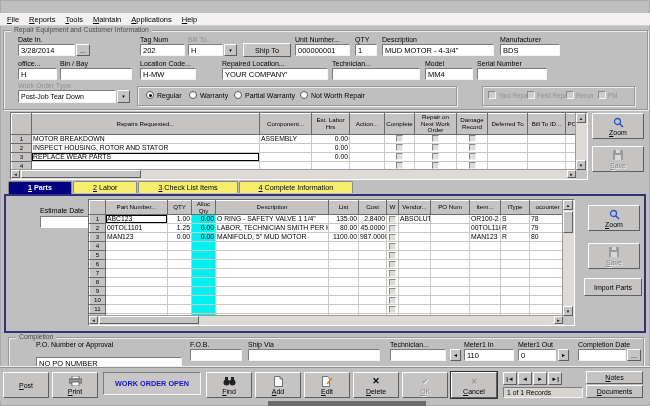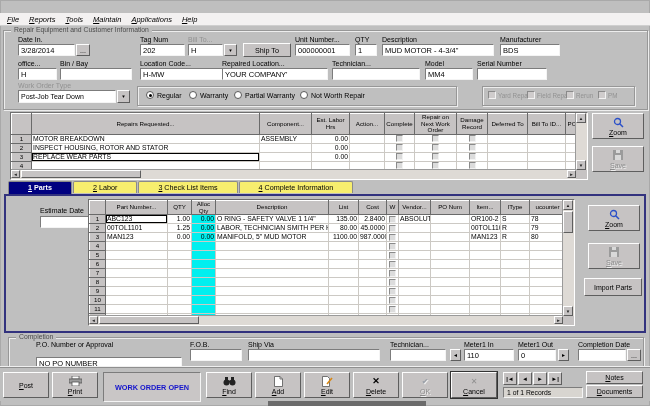--- a/index.html
+++ b/index.html
@@ -8,21 +8,21 @@
        box-shadow:inset 0 0 0 1px #a9a9a9;}
   
   .titlebar{position:absolute;left:0;top:0;width:650px;height:13px;background:#e9e7ea;border-bottom:1px solid #c2c2c2;display:flex;align-items:center;}
   .appico{width:9px;height:9px;background:#9036a8;border:1px solid #6a2380;margin:0 3px;box-sizing:border-box;}
   .title{position:absolute;left:0;right:0;text-align:center;font-size:8.5px;color:#1a1a1a;}
   .winbtns{position:absolute;right:1px;top:1px;display:flex;align-items:center;gap:2px;}
   .wb{width:16px;height:11px;display:flex;align-items:center;justify-content:center;font-size:7px;color:#333;}
   .wb .rbox{width:6px;height:5px;border:1px solid #555;background:#e9e7ea;box-shadow:2px -2px 0 -1px #555;}
   .wb.close{width:24px;background:#d8484b;color:#fff;font-size:6.5px;border-radius:1px;}
   .menubar{position:absolute;left:0;top:13px;width:650px;height:13px;background:#f3f1f1;border-bottom:1px solid #cfcfcf;padding-left:2px;box-sizing:border-box;}
-  .mi{display:inline-block;padding:2px 5px;font-size:7.5px;font-style:italic;}
+  .mi{display:inline-block;padding:2px 5px;font-size:7.5px;}
   .mi::first-letter{text-decoration:underline;}
   
   .lbl{position:absolute;font-size:7px;white-space:nowrap;color:#000;}
   .glbl{color:#929292;}
   .tb{position:absolute;height:12px;box-sizing:border-box;background:#fff;
       border:1px solid;border-color:#7c7c7c #f4f4f4 #f4f4f4 #7c7c7c;
       font:7.5px "Liberation Sans",sans-serif;padding:4px 2px;color:#000;outline:none;}
   .tb.num{text-align:left;}
   .btn{position:absolute;box-sizing:border-box;background:#c6c3c3;
        border:1px solid;border-color:#fdfdfd #5e5e5e #5e5e5e #fdfdfd;
@@ -96,21 +96,21 @@
   <div class="lbl" style="left:382px;top:36px;">Description</div>
   <input class="tb" style="left: 382px; top: 44px; width: 112px;" readonly="" value="MUD MOTOR - 4-3/4&quot;">
   <div class="lbl" style="left:500px;top:36px;">Manufacturer</div>
   <input class="tb" style="left: 500px; top: 44px; width: 60px;" readonly="" value="BDS">
 
   <div class="lbl" style="left:18px;top:60px;">office...</div>
   <input class="tb" style="left: 18px; top: 68px; width: 39px;" readonly="" value="H">
   <div class="lbl" style="left:60px;top:60px;">Bin / Bay</div>
   <input class="tb" style="left: 60px; top: 68px; width: 72px;" readonly="">
   <div class="lbl" style="left:140px;top:60px;">Location Code...</div>
-  <input class="tb" style="left: 140px; top: 68px; width: 94px;" readonly="" value="H-MW">
+  <input class="tb" style="left: 140px; top: 68px; width: 56px;" readonly="" value="H-MW">
   <div class="lbl" style="left:222px;top:60px;">Repaired Location...</div>
   <input class="tb" style="left: 222px; top: 68px; width: 106px;" readonly="" value="YOUR COMPANY'">
   <div class="lbl" style="left:332px;top:60px;">Technician...</div>
   <input class="tb" style="left: 332px; top: 68px; width: 88px;" readonly="">
   <div class="lbl" style="left:425px;top:60px;">Model</div>
   <input class="tb" style="left: 425px; top: 68px; width: 48px;" readonly="" value="MM4">
   <div class="lbl" style="left:477px;top:60px;">Serial Number</div>
   <input class="tb" style="left: 477px; top: 68px; width: 70px;" readonly="">
 
   <div class="lbl glbl" style="left:18px;top:82px;">Work Order Type</div>
@@ -619,21 +619,21 @@
   <div class="btn tbtn" style="left:52px;top:372px;width:46px;height:26px;">
     <span class="ic">
         <svg width="13" height="10">
           <rect x="3" y="0" width="7" height="3" fill="#fff" stroke="#555" stroke-width="0.8"></rect>
           <rect x="0" y="3" width="13" height="4" fill="#9b9b9b" stroke="#555" stroke-width="0.8"></rect>
           <rect x="3" y="6" width="7" height="4" fill="#fff" stroke="#555" stroke-width="0.8"></rect>
         </svg>
       </span>
     <span class="bl">Print</span>
   </div>
-  <div class="sunkbox status" style="left:103px;top:372px;width:98px;height:30px;">WORK ORDER OPEN</div>
+  <div class="sunkbox status" style="left:103px;top:372px;width:98px;height:23px;">WORK ORDER OPEN</div>
   <div class="btn tbtn" style="left:206px;top:372px;width:46px;height:26px;">
     <span class="ic">
         <svg width="13" height="9">
           <circle cx="3.5" cy="5.5" r="3" fill="#222"></circle>
           <circle cx="9.5" cy="5.5" r="3" fill="#222"></circle>
           <rect x="5" y="3.5" width="3" height="2" fill="#222"></rect>
           <rect x="2" y="0" width="3" height="3" fill="#222"></rect>
           <rect x="8" y="0" width="3" height="3" fill="#222"></rect>
         </svg>
       </span>

